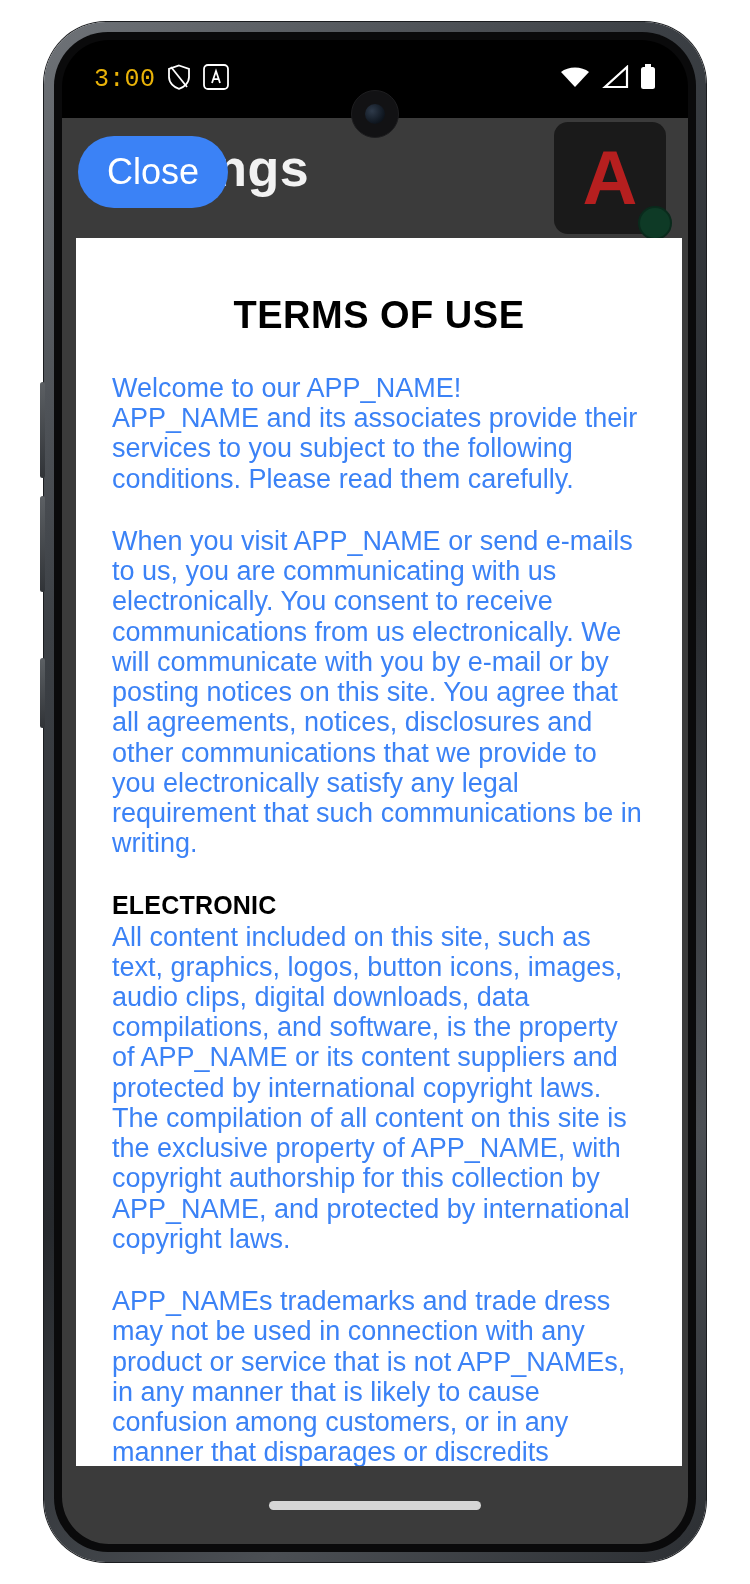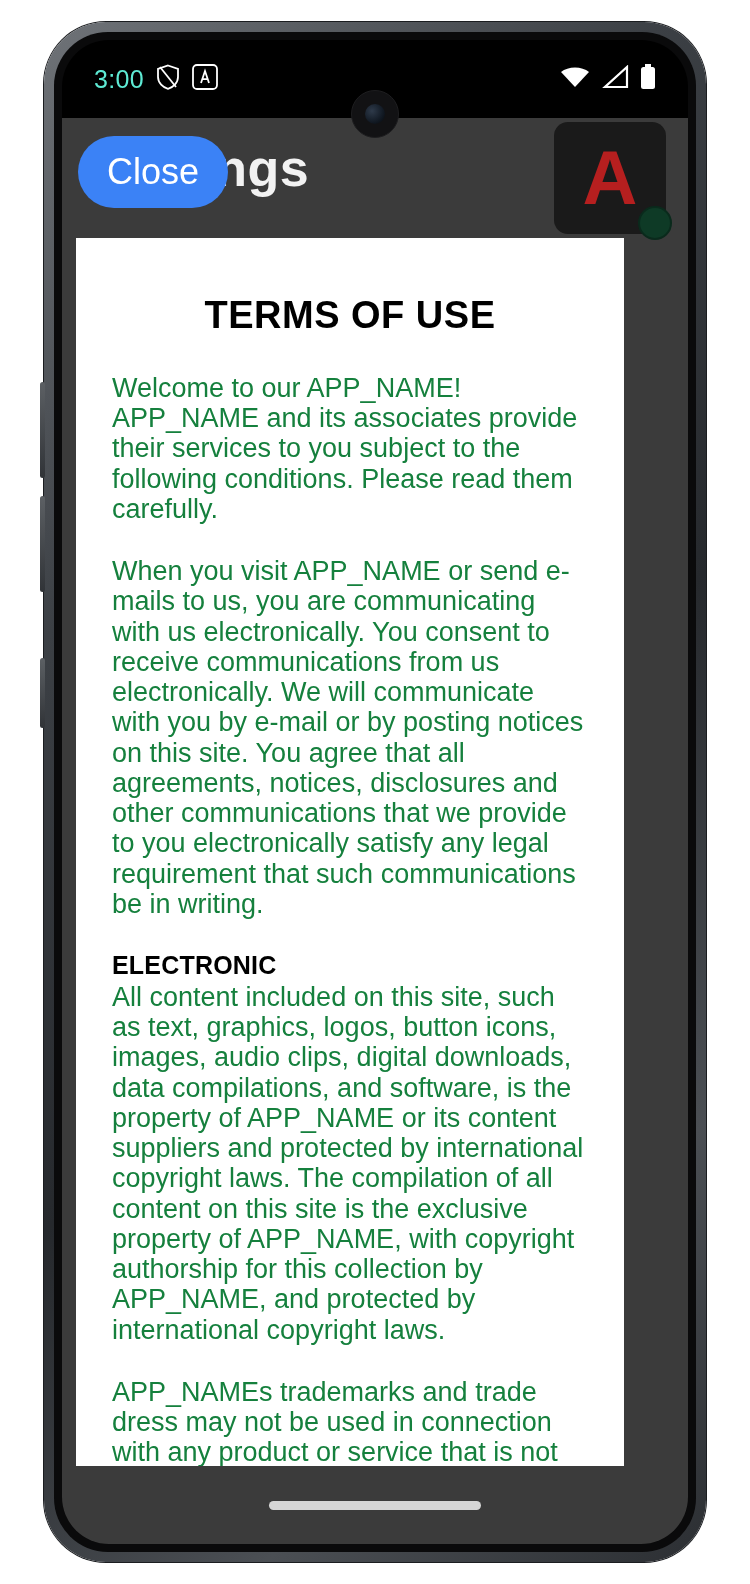--- a/index.html
+++ b/index.html
@@ -55,27 +55,28 @@
   #btn-volume-down { left: -4px; top: 474px; width: 5px; height: 96px; }
   #btn-power { left: -4px; top: 636px; width: 5px; height: 70px; }
 
   
   #status-bar {
     position: absolute;
     left: 0;
     top: 0;
     width: 100%;
     height: 78px;
-    color: #5eead4;
+    color: #eab308;
     display: flex;
     align-items: center;
     justify-content: space-between;
     padding: 0 32px;
     box-sizing: border-box;
     z-index: 40;
+    font-family: Liberation Mono, monospace;
   }
   #status-left {
     display: flex;
     align-items: center;
     gap: 12px;
   }
   #status-time {
     font-size: 25px;
     font-weight: 500;
     letter-spacing: 0.3px;
@@ -175,21 +176,21 @@
     z-index: 30;
     cursor: pointer;
     font-family: "Liberation Sans", sans-serif;
   }
 
   
   #terms-modal {
     position: absolute;
     left: 14px;
     top: 198px;
-    width: 548px;
+    width: 606px;
     height: 1228px;
     background: #ffffff;
     overflow: hidden;
     z-index: 20;
   }
   #terms-scroll {
     position: absolute;
     left: 0;
     top: 0;
     right: 0;
@@ -211,21 +212,21 @@
   .section-title {
     font-size: 25px;
     font-weight: 700;
     color: #000000;
     margin: 0 0 2px 0;
     letter-spacing: 0.2px;
   }
   .section-body {
     font-size: 27px;
     line-height: 1.12;
-    color: #15803d;
+    color: #3b82f6;
     margin: 0;
     white-space: pre-wrap;
   }
 
   
   #home-indicator {
     position: absolute;
     left: 50%;
     transform: translateX(-50%);
     bottom: 34px;

